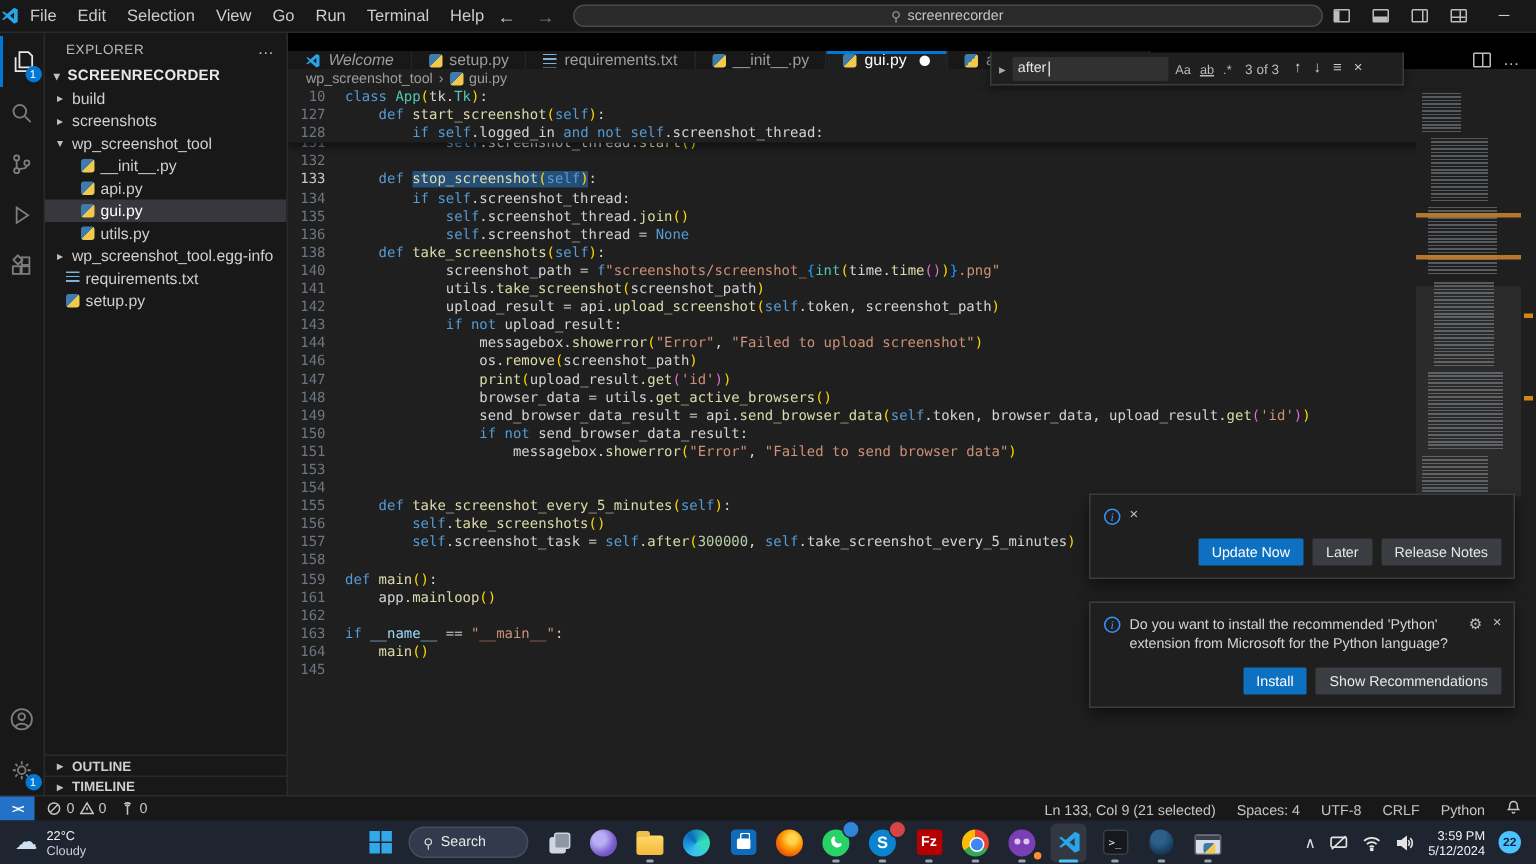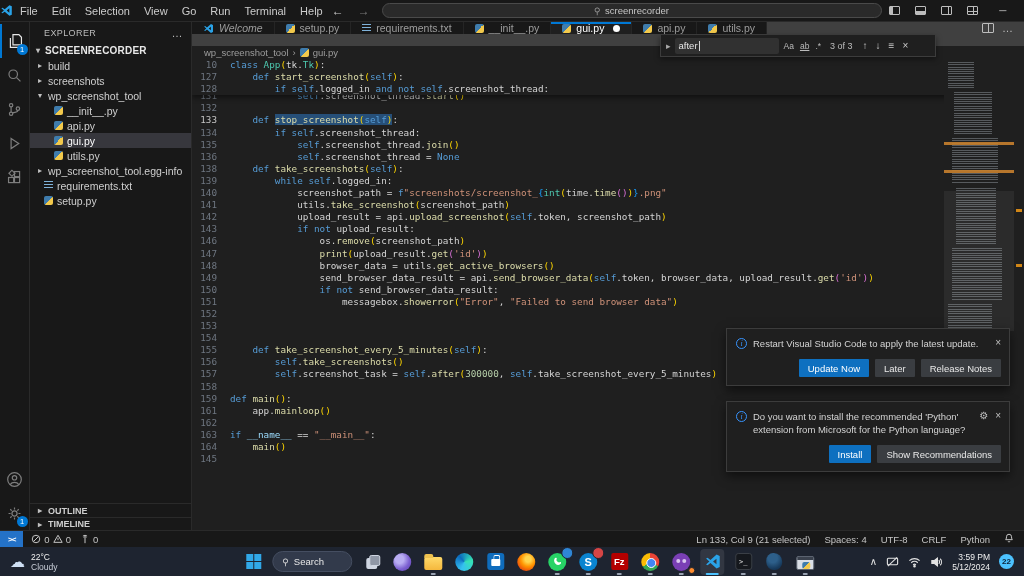--- a/index.html
+++ b/index.html
@@ -52,21 +52,21 @@
   .tree-row.selected{background:#37373d;color:#fff}
   .tree-chev{width:8px;font-size:8px;color:#c0c0c0;text-align:center}
   .ic-py{width:9px;height:9px;border-radius:2px;background:linear-gradient(135deg,#3f7cac 0 50%,#f2c94c 50% 100%);flex:0 0 auto}
   .ic-list{width:9px;height:9px;background:repeating-linear-gradient(180deg,#7fb2d9 0 1px,transparent 1px 3px);flex:0 0 auto}
   .sb-panels{border-top:1px solid #2a2a2a}
   .sb-panel{display:flex;align-items:center;gap:4px;height:13px;padding-left:6px;font-size:9px;font-weight:bold;color:#cfcfcf;border-top:1px solid #2a2a2a}
   .sb-panel:first-child{border-top:none}
 
   
   .editor{flex:1;position:relative;background:#1f1f1f;display:flex;flex-direction:column}
-  .tabbar{height:24px;background:#404040;display:flex;align-items:flex-start}
+  .tabbar{height:24px;background:#000000;display:flex;align-items:flex-end}
   .tabs{display:flex}
   .tab{display:flex;align-items:center;gap:5px;padding:0 11px;font-size:10.5px;color:#9d9d9d;background:#181818;border-right:1px solid #252525;position:relative}
   .tab.active{background:#1f1f1f;color:#fff}
   .tab.active:before{content:"";position:absolute;left:0;right:0;top:0;height:1.5px;background:#0078d4}
   .tab-label.italic{font-style:italic}
   .tab-ic{display:flex;align-items:center}
   .tab-ic.ic-vsc svg{width:11px;height:11px}
   .mod-dot{width:7px;height:7px;border-radius:50%;background:#fff;margin-left:4px}
   .tab-actions{margin-left:auto;display:flex;align-items:center;gap:8px;padding:0 10px;color:#bdbdbd}
   .split-ic{width:12px;height:10px;border:1px solid #bdbdbd;border-radius:1px;position:relative}
@@ -445,40 +445,40 @@
             </div>
             <div class="code-line">
               <span class="ln">136</span>
               <span class="lc"><span class="tk-d">            </span><span class="tk-k">self</span><span class="tk-d">.screenshot_thread = </span><span class="tk-k">None</span></span>
             </div>
             <div class="code-line">
               <span class="ln">138</span>
               <span class="lc"><span class="tk-d">    </span><span class="tk-k">def</span><span class="tk-d"> </span><span class="tk-fn">take_screenshots</span><span class="tk-p1">(</span><span class="tk-k">self</span><span class="tk-p1">)</span><span class="tk-d">:</span></span>
             </div>
             <div class="code-line">
-              <span class="ln">139</span>
-              <span class="lc"><span class="tk-d">        </span><span class="tk-k">while</span><span class="tk-d"> </span><span class="tk-k">self</span><span class="tk-d">.logged_in:</span></span>
-            </div>
-            <div class="code-line">
               <span class="ln">140</span>
               <span class="lc"><span class="tk-d">            screenshot_path = </span><span class="tk-k">f</span><span class="tk-s">"screenshots/screenshot_</span><span class="tk-p3">{</span><span class="tk-cl">int</span><span class="tk-p1">(</span><span class="tk-d">time.</span><span class="tk-fn">time</span><span class="tk-p2">()</span><span class="tk-p1">)</span><span class="tk-p3">}</span><span class="tk-s">.png"</span></span>
             </div>
             <div class="code-line">
               <span class="ln">141</span>
               <span class="lc"><span class="tk-d">            utils.</span><span class="tk-fn">take_screenshot</span><span class="tk-p1">(</span><span class="tk-d">screenshot_path</span><span class="tk-p1">)</span></span>
             </div>
             <div class="code-line">
               <span class="ln">142</span>
               <span class="lc"><span class="tk-d">            upload_result = api.</span><span class="tk-fn">upload_screenshot</span><span class="tk-p1">(</span><span class="tk-k">self</span><span class="tk-d">.token, screenshot_path</span><span class="tk-p1">)</span></span>
             </div>
             <div class="code-line">
               <span class="ln">143</span>
               <span class="lc"><span class="tk-d">            </span><span class="tk-k">if</span><span class="tk-d"> </span><span class="tk-k">not</span><span class="tk-d"> upload_result:</span></span>
             </div>
             <div class="code-line">
+              <span class="ln">144</span>
+              <span class="lc"><span class="tk-d">                messagebox.</span><span class="tk-fn">showerror</span><span class="tk-p1">(</span><span class="tk-s">"Error"</span><span class="tk-d">, </span><span class="tk-s">"Failed to upload screenshot"</span><span class="tk-p1">)</span></span>
+            </div>
+            <div class="code-line">
               <span class="ln">146</span>
               <span class="lc"><span class="tk-d">                os.</span><span class="tk-fn">remove</span><span class="tk-p1">(</span><span class="tk-d">screenshot_path</span><span class="tk-p1">)</span></span>
             </div>
             <div class="code-line">
               <span class="ln">147</span>
               <span class="lc"><span class="tk-d">                </span><span class="tk-fn">print</span><span class="tk-p1">(</span><span class="tk-d">upload_result.</span><span class="tk-fn">get</span><span class="tk-p2">(</span><span class="tk-s">'id'</span><span class="tk-p2">)</span><span class="tk-p1">)</span></span>
             </div>
             <div class="code-line">
               <span class="ln">148</span>
               <span class="lc"><span class="tk-d">                browser_data = utils.</span><span class="tk-fn">get_active_browsers</span><span class="tk-p1">()</span></span>
@@ -487,24 +487,20 @@
               <span class="ln">149</span>
               <span class="lc"><span class="tk-d">                send_browser_data_result = api.</span><span class="tk-fn">send_browser_data</span><span class="tk-p1">(</span><span class="tk-k">self</span><span class="tk-d">.token, browser_data, upload_result.</span><span class="tk-fn">get</span><span class="tk-p2">(</span><span class="tk-s">'id'</span><span class="tk-p2">)</span><span class="tk-p1">)</span></span>
             </div>
             <div class="code-line">
               <span class="ln">150</span>
               <span class="lc"><span class="tk-d">                </span><span class="tk-k">if</span><span class="tk-d"> </span><span class="tk-k">not</span><span class="tk-d"> send_browser_data_result:</span></span>
             </div>
             <div class="code-line">
               <span class="ln">151</span>
               <span class="lc"><span class="tk-d">                    messagebox.</span><span class="tk-fn">showerror</span><span class="tk-p1">(</span><span class="tk-s">"Error"</span><span class="tk-d">, </span><span class="tk-s">"Failed to send browser data"</span><span class="tk-p1">)</span></span>
-            </div>
-            <div class="code-line">
-              <span class="ln">152</span>
-              <span class="lc"></span>
             </div>
             <div class="code-line">
               <span class="ln">153</span>
               <span class="lc"></span>
             </div>
             <div class="code-line">
               <span class="ln">154</span>
               <span class="lc"></span>
             </div>
             <div class="code-line">
@@ -579,21 +575,20 @@
         <span class="find-btn">↑</span>
         <span class="find-btn">↓</span>
         <span class="find-btn">≡</span>
         <span class="find-btn">×</span>
       </div>
 
       <div class="notifs">
           <div class="notif">
             <div class="n-head">
               <span class="n-info">i</span>
-              <span class="n-text">Restart Visual Studio Code to apply the latest update.</span>
               <span class="n-icons">
                 <span>×</span>
               </span>
             </div>
             <div class="n-btns">
               <button class="n-btn primary">Update Now</button>
               <button class="n-btn">Later</button>
               <button class="n-btn">Release Notes</button>
             </div>
           </div>

